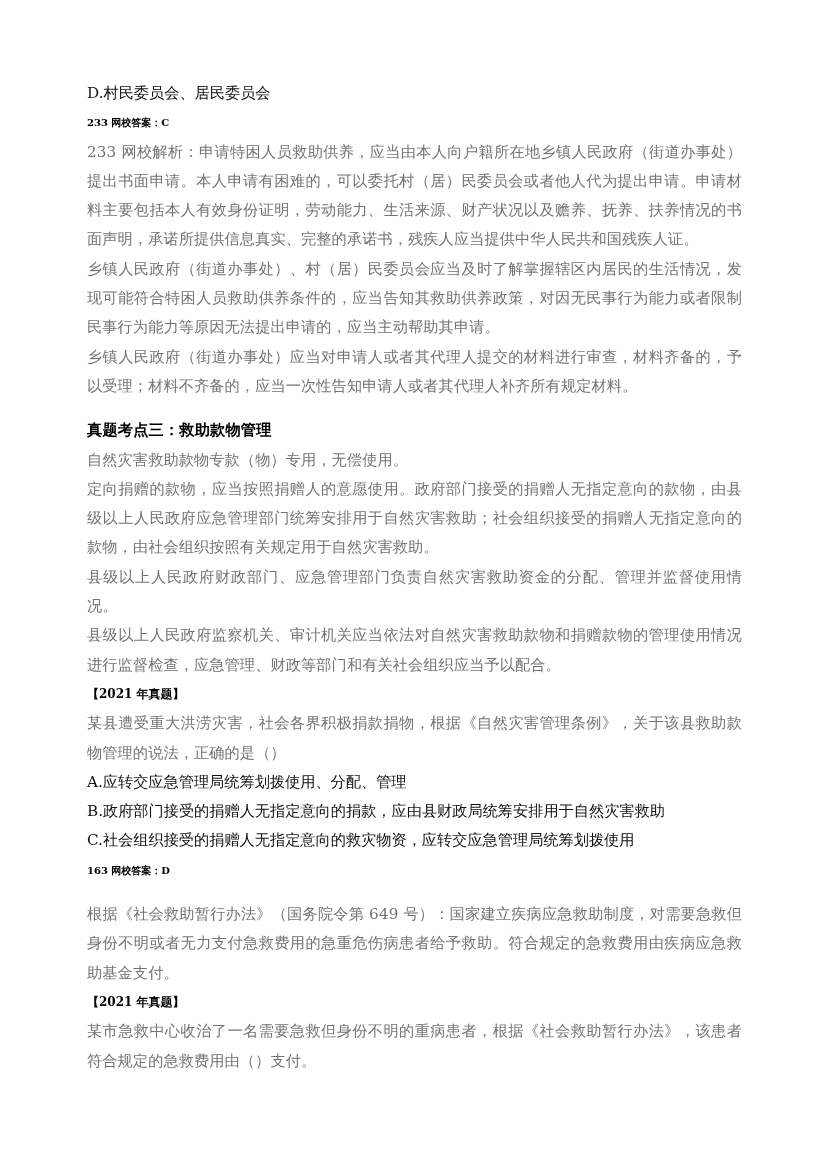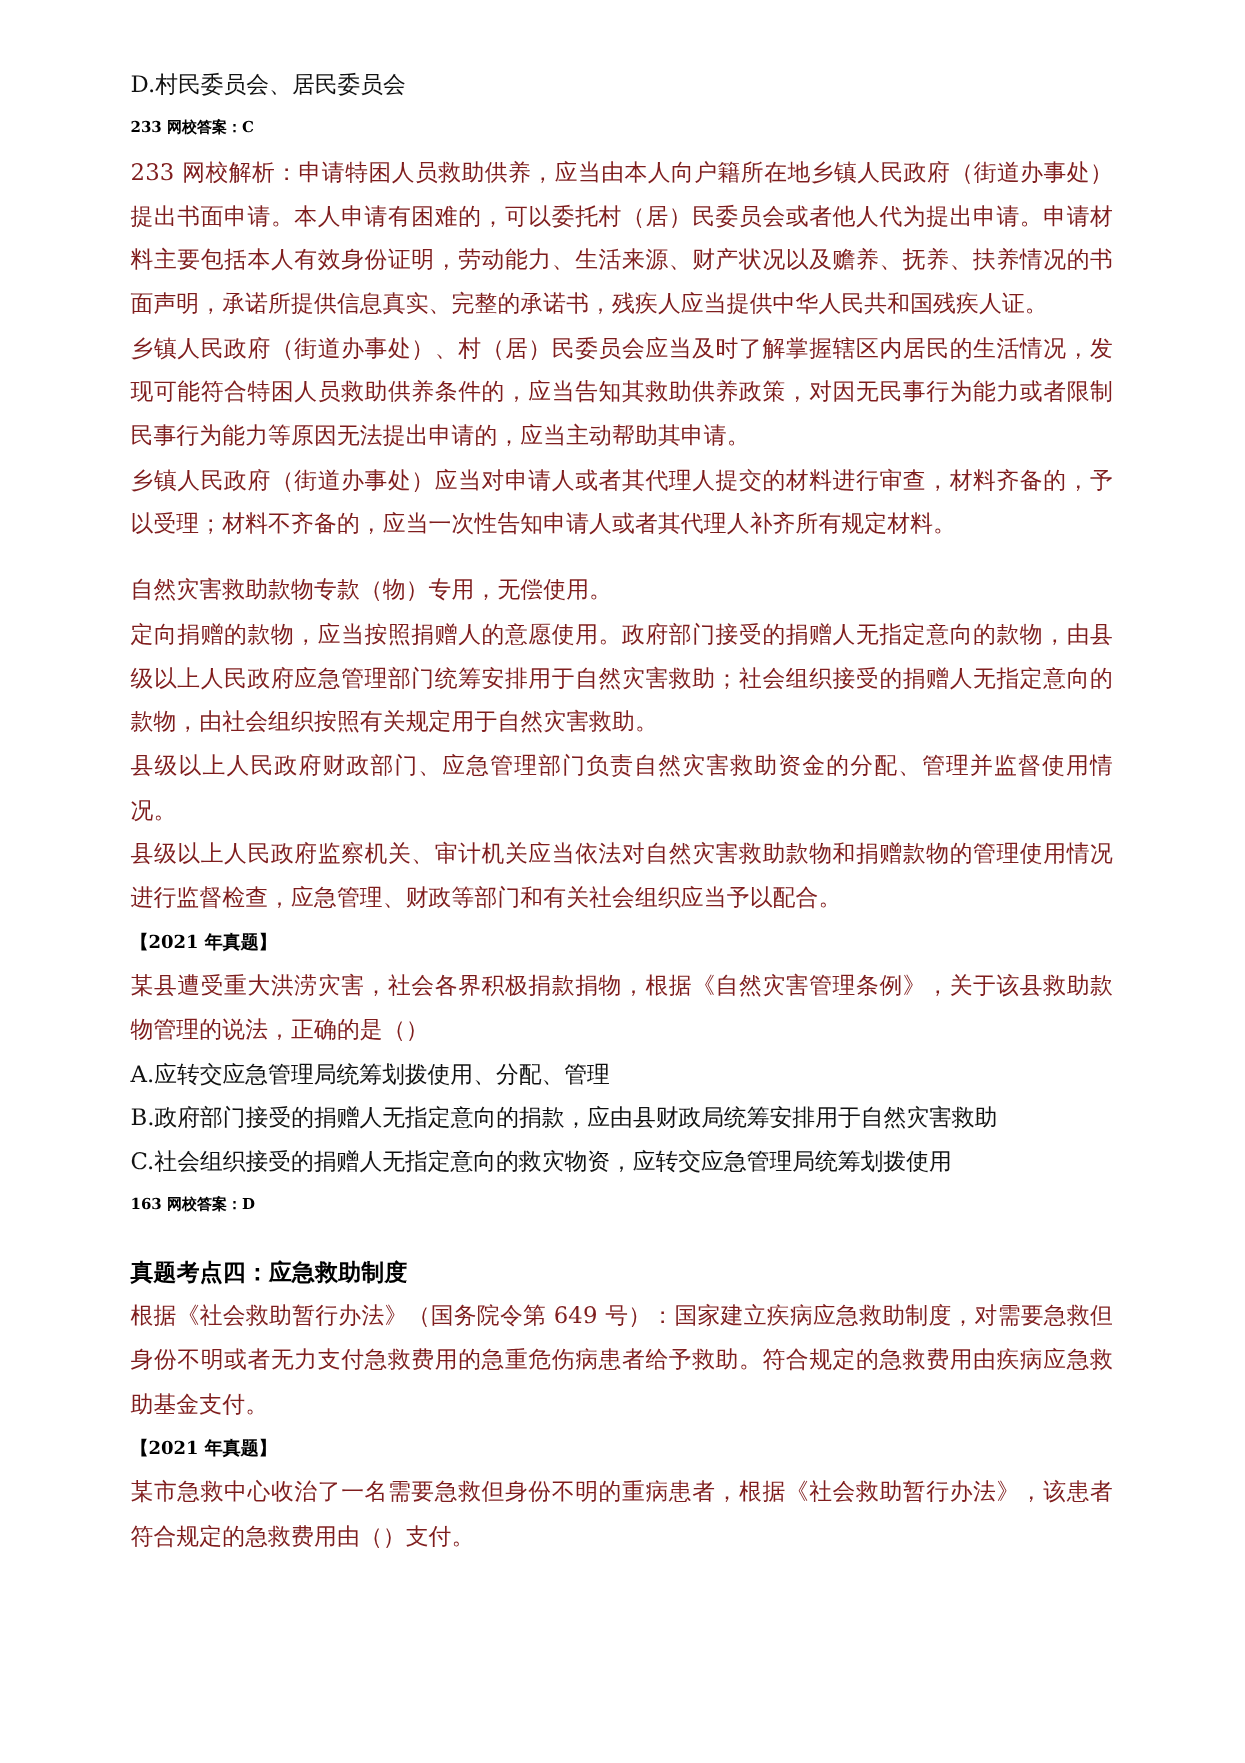--- a/index.html
+++ b/index.html
@@ -14,37 +14,37 @@
     font-family: "DejaVu Serif", "Liberation Serif", serif;
     color: #000000;
     -webkit-font-smoothing: antialiased;
   }
   .page {
     position: relative;
     width: 816px;
     height: 1175px;
     background: #ffffff;
     box-sizing: border-box;
-    padding: 42px 88px 0 87px;
+    padding: 79px 88px 0 87px;
     overflow: hidden;
   }
   .doc-body {
     width: 655px;
   }
   
   p.line,
   p.para {
     margin: 0;
     padding: 0;
     font-size: 15.2px;
     line-height: 29.3px;
     text-align: justify;
     text-justify: inter-character;
     letter-spacing: 0.1px;
-    color: #7f1d1d;
+    color: #737373;
   }
   p.para {
     text-indent: 0;
   }
   
   p.para { text-align-last: left; }
 
   p.bold,
   .heading {
     font-weight: 700;
@@ -93,32 +93,32 @@
   <div class="doc-body">
 
     <p class="option">D.村民委员会、居民委员会</p>
     <p class="answer">233 网校答案：C</p>
     <p class="para">233 网校解析：申请特困人员救助供养，应当由本人向户籍所在地乡镇人民政府（街道办事处）提出书面申请。本人申请有困难的，可以委托村（居）民委员会或者他人代为提出申请。申请材料主要包括本人有效身份证明，劳动能力、生活来源、财产状况以及赡养、抚养、扶养情况的书面声明，承诺所提供信息真实、完整的承诺书，残疾人应当提供中华人民共和国残疾人证。</p>
     <p class="para">乡镇人民政府（街道办事处）、村（居）民委员会应当及时了解掌握辖区内居民的生活情况，发现可能符合特困人员救助供养条件的，应当告知其救助供养政策，对因无民事行为能力或者限制民事行为能力等原因无法提出申请的，应当主动帮助其申请。</p>
     <p class="para">乡镇人民政府（街道办事处）应当对申请人或者其代理人提交的材料进行审查，材料齐备的，予以受理；材料不齐备的，应当一次性告知申请人或者其代理人补齐所有规定材料。</p>
 
     <div class="section-gap"></div>
 
+    <p class="heading">真题考点三：救助款物管理</p>
     <p class="para">自然灾害救助款物专款（物）专用，无偿使用。</p>
     <p class="para">定向捐赠的款物，应当按照捐赠人的意愿使用。政府部门接受的捐赠人无指定意向的款物，由县级以上人民政府应急管理部门统筹安排用于自然灾害救助；社会组织接受的捐赠人无指定意向的款物，由社会组织按照有关规定用于自然灾害救助。</p>
     <p class="para">县级以上人民政府财政部门、应急管理部门负责自然灾害救助资金的分配、管理并监督使用情况。</p>
     <p class="para">县级以上人民政府监察机关、审计机关应当依法对自然灾害救助款物和捐赠款物的管理使用情况进行监督检查，应急管理、财政等部门和有关社会组织应当予以配合。</p>
     <p class="exam-tag">【2021 年真题】</p>
     <p class="para">某县遭受重大洪涝灾害，社会各界积极捐款捐物，根据《自然灾害管理条例》，关于该县救助款物管理的说法，正确的是（）</p>
     <p class="option">A.应转交应急管理局统筹划拨使用、分配、管理</p>
     <p class="option">B.政府部门接受的捐赠人无指定意向的捐款，应由县财政局统筹安排用于自然灾害救助</p>
     <p class="option">C.社会组织接受的捐赠人无指定意向的救灾物资，应转交应急管理局统筹划拨使用</p>
     <p class="answer">163 网校答案：D</p>
 
     <div class="section-gap"></div>
 
-    <p class="heading">真题考点四：应急救助制度</p>
     <p class="para">根据《社会救助暂行办法》（国务院令第 649 号）：国家建立疾病应急救助制度，对需要急救但身份不明或者无力支付急救费用的急重危伤病患者给予救助。符合规定的急救费用由疾病应急救助基金支付。</p>
     <p class="exam-tag">【2021 年真题】</p>
     <p class="para">某市急救中心收治了一名需要急救但身份不明的重病患者，根据《社会救助暂行办法》，该患者符合规定的急救费用由（）支付。</p>
 
   </div>
 </div>
 
 </body></html>

